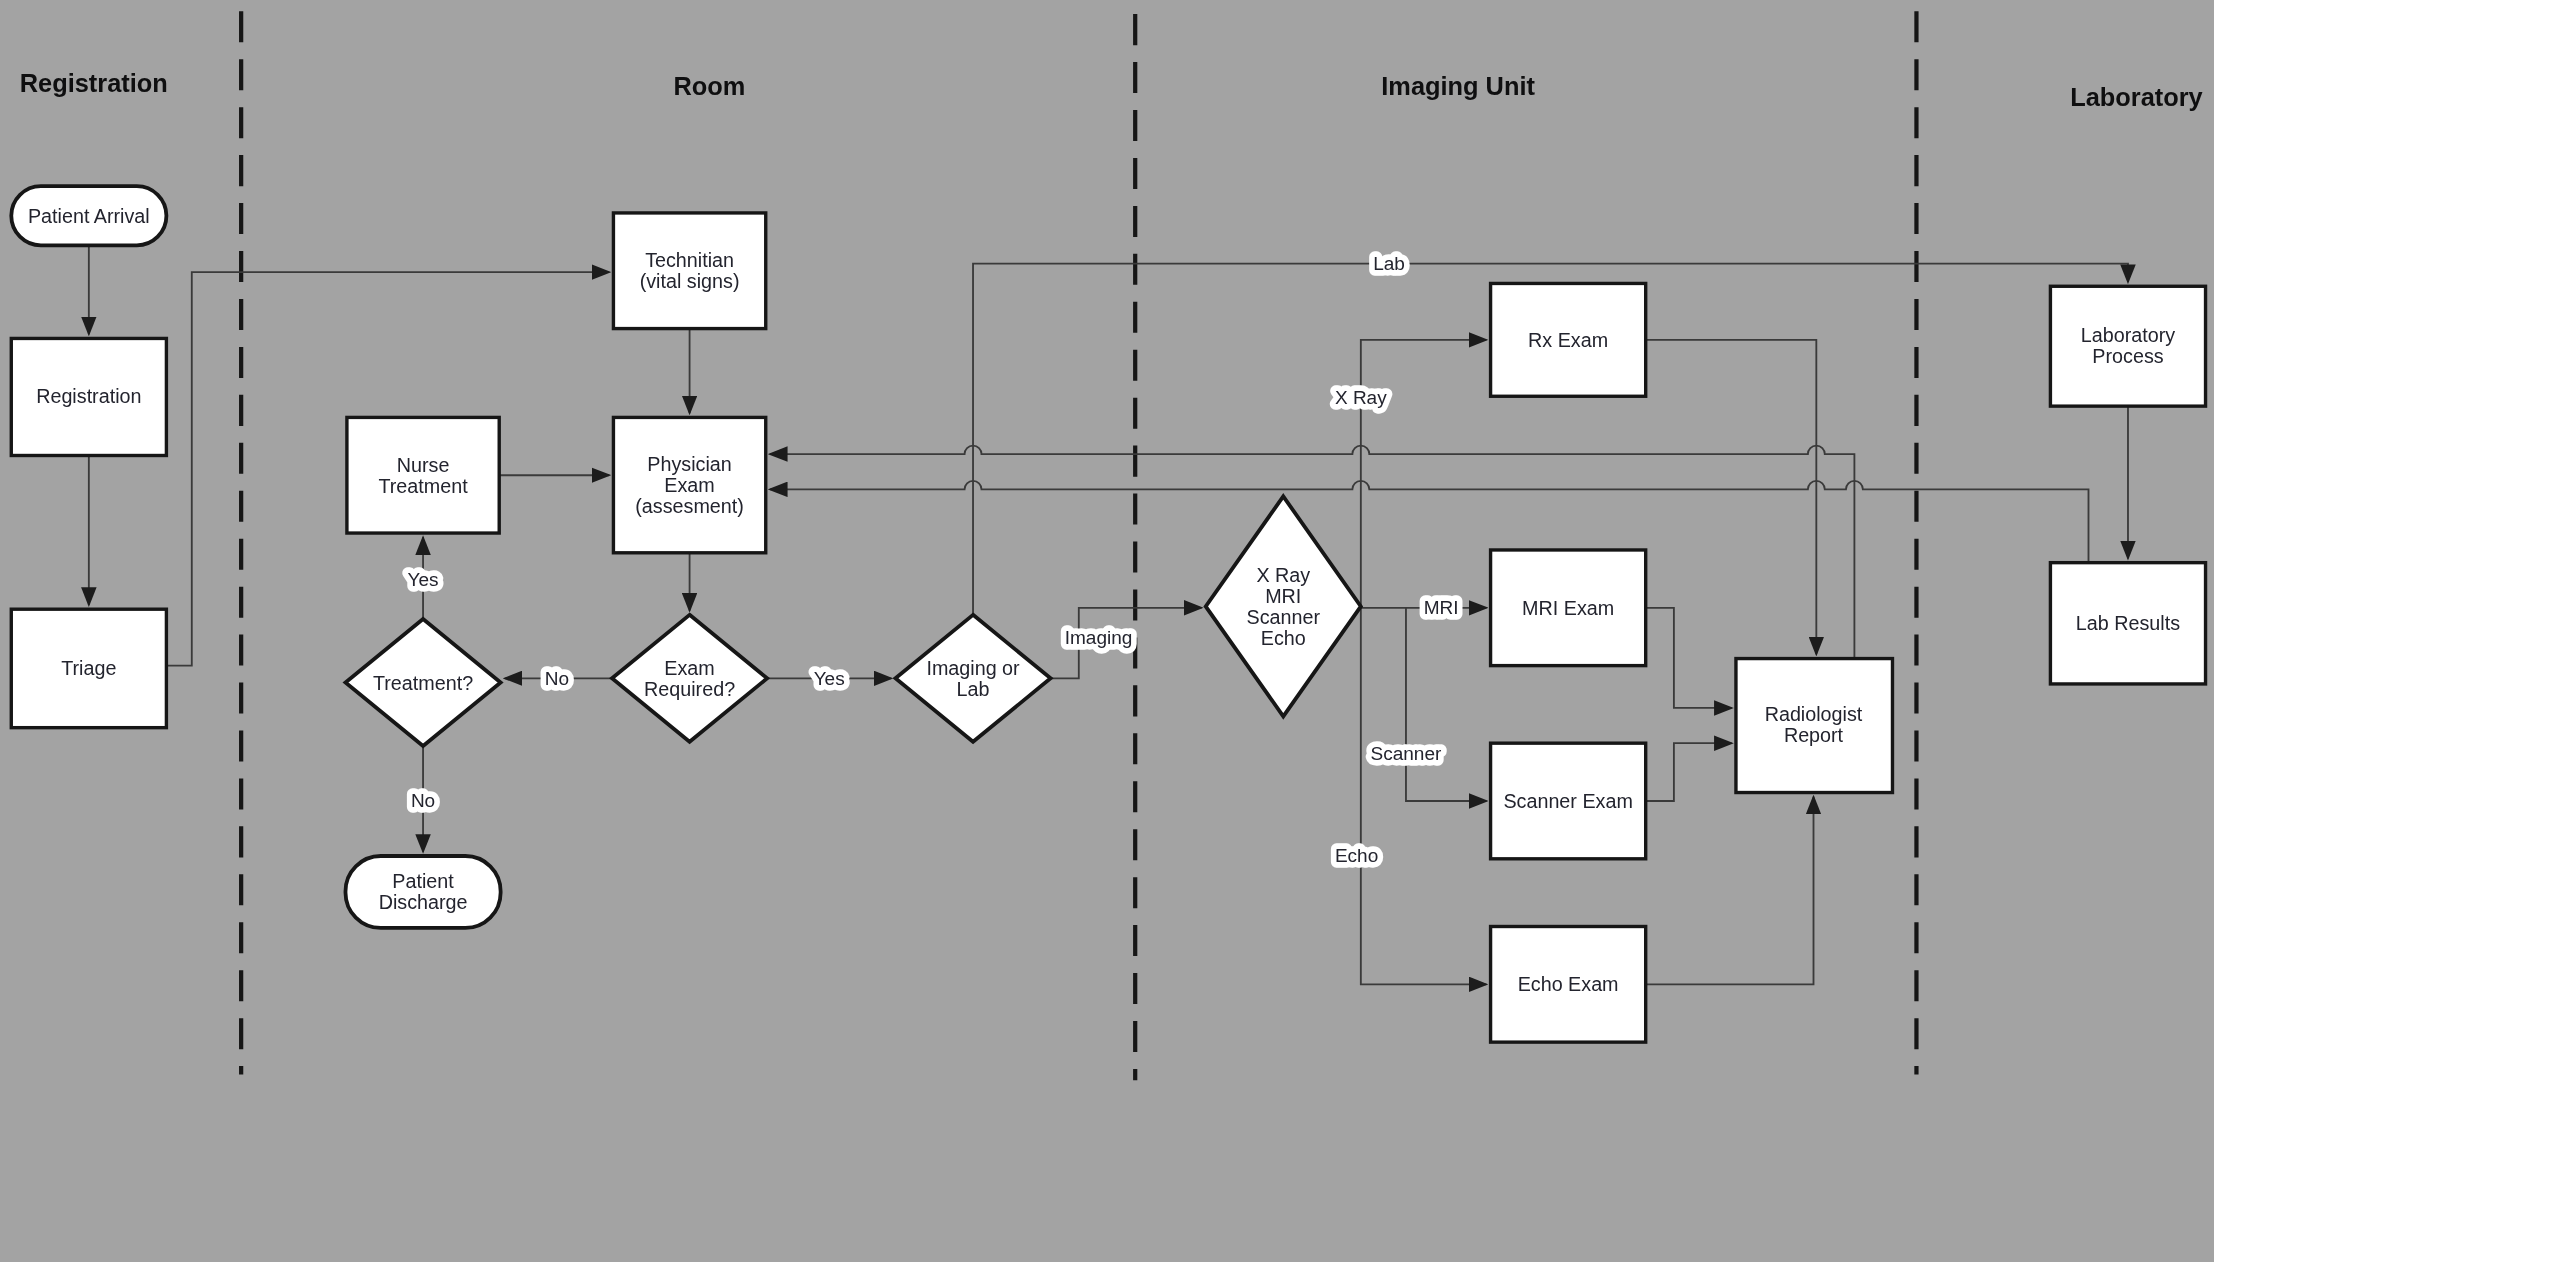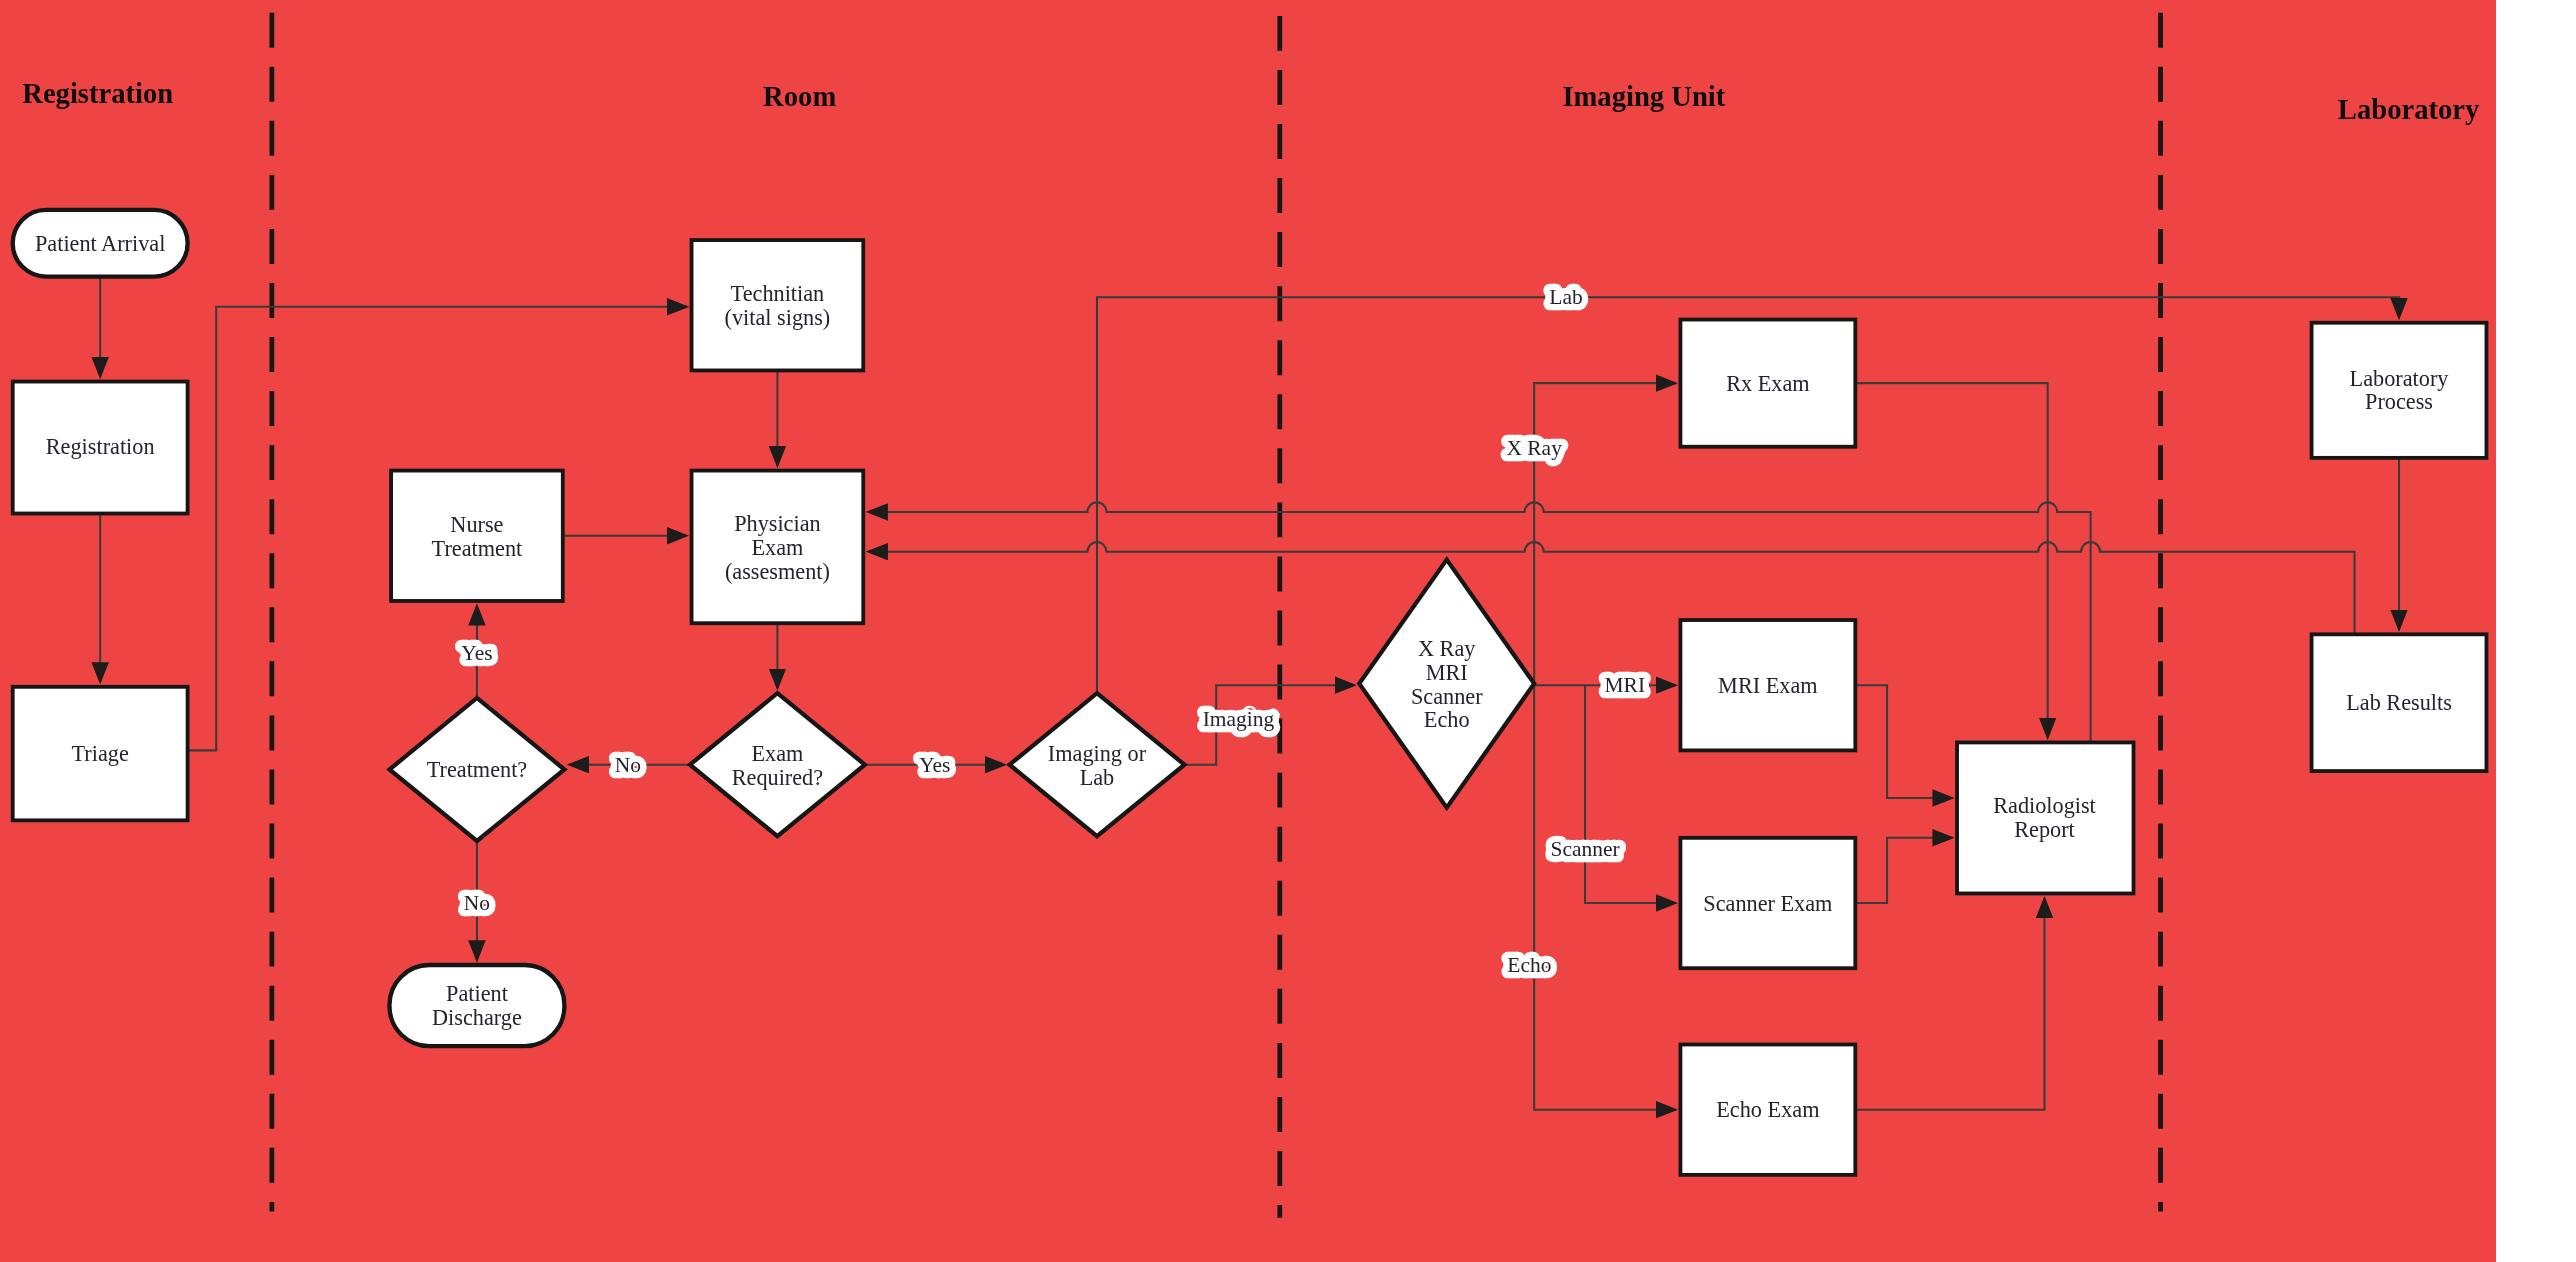--- a/index.html
+++ b/index.html
@@ -1,17 +1,17 @@
 <!DOCTYPE html>
 <html style="font-size:10.3px"><head>
 <meta charset="utf-8">
 <style>
   html,body{margin:0;padding:0;background:#ffffff;}
-  .stage{position:relative;width:2496px;height:1263px;background:#ef4444;overflow:hidden;
-         font-family:Liberation Serif, serif;}
+  .stage{position:relative;width:2214px;height:1263px;background:#a3a3a3;overflow:hidden;
+         font-family:Liberation Sans, sans-serif;}
   svg{position:absolute;left:0;top:0;width:100%;height:100%;}
   .lane-divider{fill:none;stroke:#161616;stroke-width:3;stroke-dasharray:22 12;}
   .edge{fill:none;stroke:#3a3a3a;stroke-width:1.3;}
   .shape{fill:#ffffff;stroke:#161616;}
   .proc{stroke-width:2.4;}
   .term{stroke-width:2.7;}
   .dec{stroke-width:2.7;}
   .node-label{fill:#23242e;font-size:14px;text-anchor:middle;dominant-baseline:central;}
   .edge-label{fill:#23242e;font-size:13.5px;text-anchor:middle;dominant-baseline:central;
               paint-order:stroke;stroke:#ffffff;stroke-width:8;stroke-linejoin:round;}

